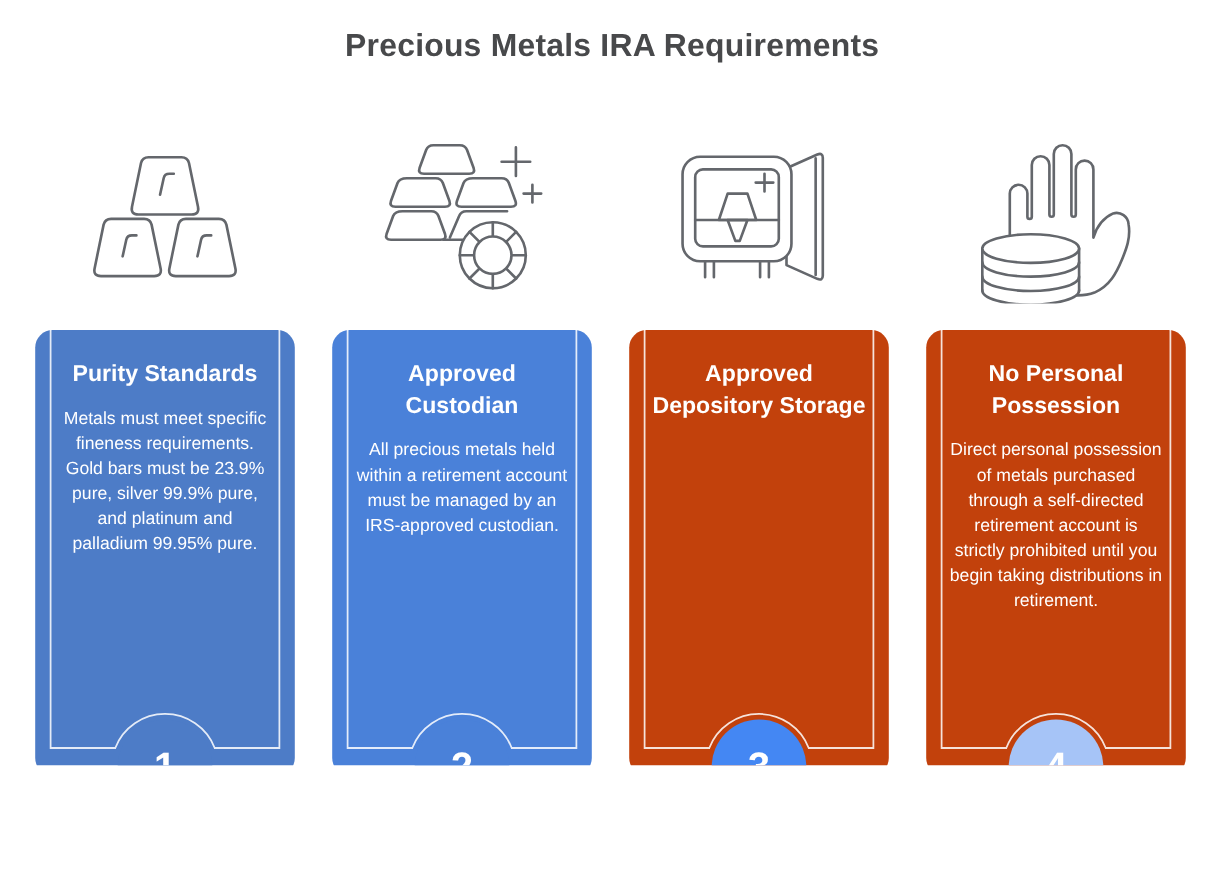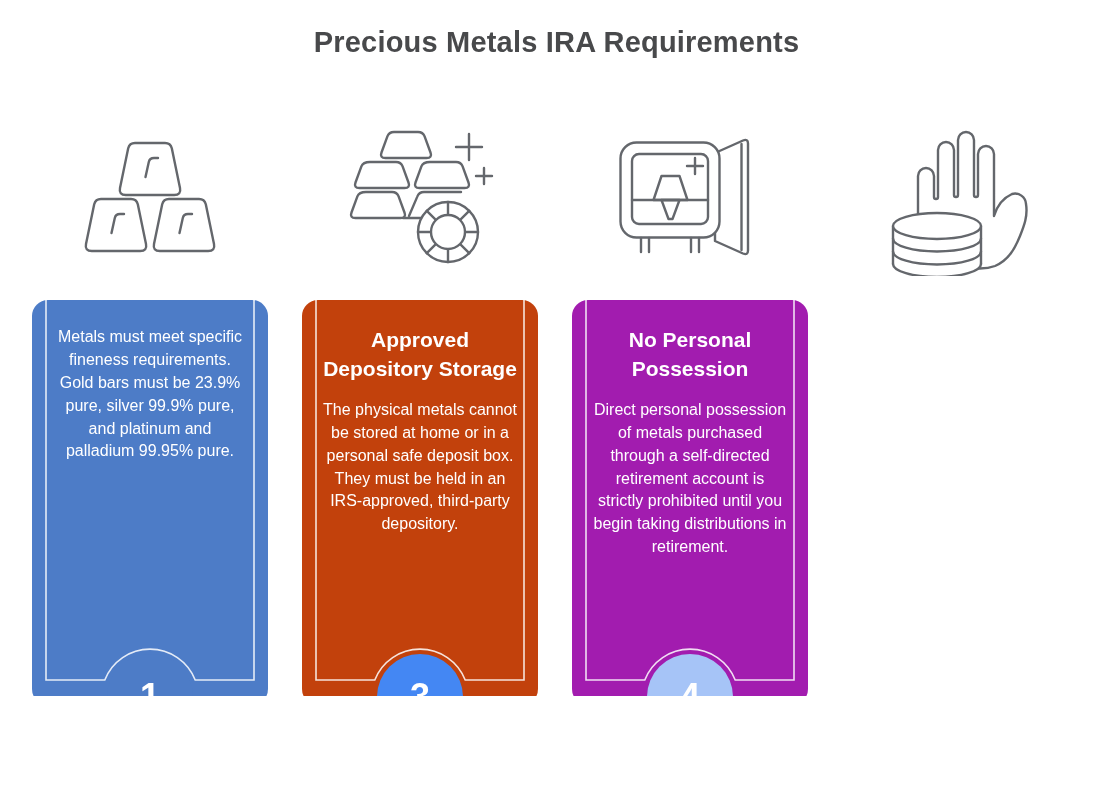--- a/index.html
+++ b/index.html
@@ -114,39 +114,49 @@
       </svg>
     </div>
   </div>
 
   <div class="card-row">
 
     <div class="card" style="background-color: rgb(77, 124, 199);">
       <svg class="inner-border" width="236" height="405" viewBox="0 0 236 405">
         <path d="M 14 0 V 380 H 72.8 A 48.5 48.5 0 0 1 163.2 380 H 222 V 0" fill="none" stroke="rgba(255,255,255,0.85)" stroke-width="1.6"></path>
       </svg>
+      <div class="card-title">Purity Standards</div>
       <div class="card-body">Metals must meet specific fineness requirements. Gold bars must be 23.9% pure, silver 99.9% pure, and platinum and palladium 99.95% pure.</div>
       <div class="num-circle" style="background-color: rgb(77, 124, 199);">
         <span>1</span>
       </div>
     </div>
 
+    <div class="card" style="background-color: rgb(74, 129, 217);">
+      <svg class="inner-border" width="236" height="405" viewBox="0 0 236 405">
+        <path d="M 14 0 V 380 H 72.8 A 48.5 48.5 0 0 1 163.2 380 H 222 V 0" fill="none" stroke="rgba(255,255,255,0.85)" stroke-width="1.6"></path>
+      </svg>
+      <div class="card-title">Approved Custodian</div>
+      <div class="card-body">All precious metals held within a retirement account must be managed by an IRS-approved custodian.</div>
+      <div class="num-circle" style="background-color: rgb(74, 129, 217);">
+        <span>2</span>
+      </div>
+    </div>
 
     <div class="card" style="background-color: #c2410c;">
       <svg class="inner-border" width="236" height="405" viewBox="0 0 236 405">
         <path d="M 14 0 V 380 H 72.8 A 48.5 48.5 0 0 1 163.2 380 H 222 V 0" fill="none" stroke="rgba(255,255,255,0.85)" stroke-width="1.6"></path>
       </svg>
       <div class="card-title">Approved Depository Storage</div>
-      <div class="card-body">The physical metals cannot be stored at home or in a personal safe deposit box. They must be held in an IRS-approved, third-party depository.</div>
       <div class="num-circle" style="background-color: rgb(68, 135, 243);">
         <span>3</span>
       </div>
     </div>
 
-    <div class="card" style="background-color: #a21caf;">
+    <div class="card" style="background-color: #c2410c;">
       <svg class="inner-border" width="236" height="405" viewBox="0 0 236 405">
         <path d="M 14 0 V 380 H 72.8 A 48.5 48.5 0 0 1 163.2 380 H 222 V 0" fill="none" stroke="rgba(255,255,255,0.85)" stroke-width="1.6"></path>
       </svg>
       <div class="card-title">No Personal Possession</div>
       <div class="card-body">Direct personal possession of metals purchased through a self-directed retirement account is strictly prohibited until you begin taking distributions in retirement.</div>
       <div class="num-circle" style="background-color: rgb(166, 196, 247);">
         <span>4</span>
       </div>
     </div>
 

